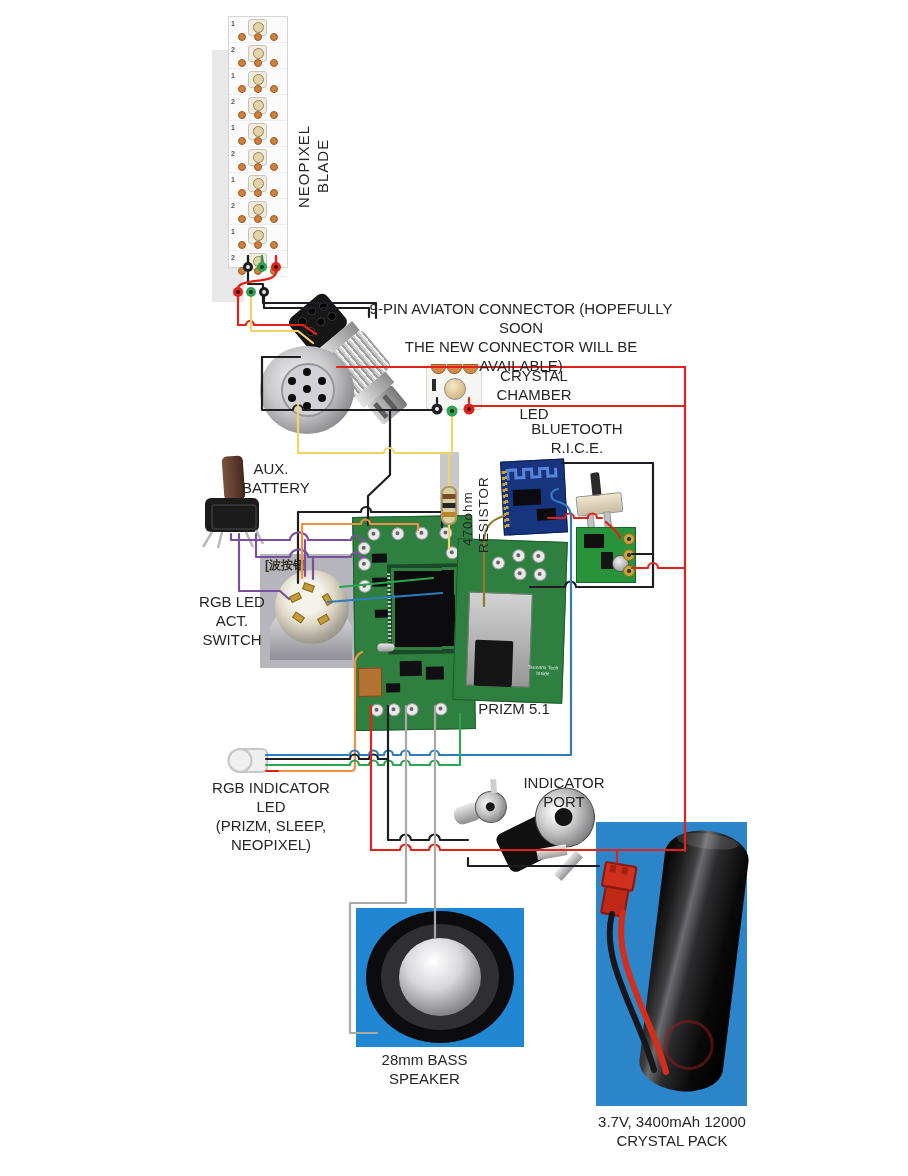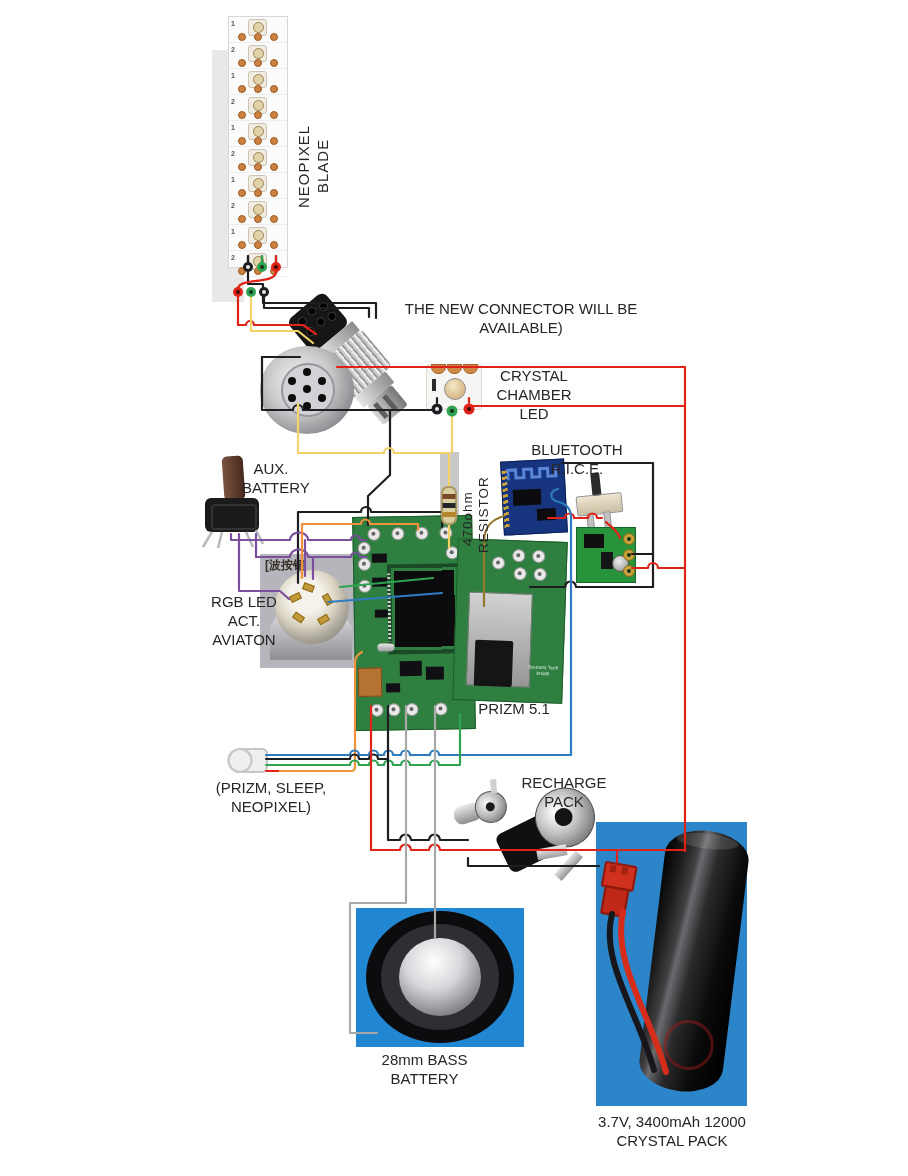--- a/index.html
+++ b/index.html
@@ -347,53 +347,55 @@
 
 <div class="abs battery" style="background:var(--ph-battery_bg,#2b85c8)">
   <div class="cell">
       <div class="decal"></div>
     </div>
 </div>
 
 <div class="lbl vtext" style="left:294px;top:96px;height:140px">NEOPIXEL BLADE</div>
 
 <div class="lbl" style="left:368px;top:299px;width:306px">
+  <div>9-PIN AVIATON CONNECTOR (HOPEFULLY SOON</div>
   <div>THE NEW CONNECTOR WILL BE AVAILABLE)</div>
 </div>
 
 <div class="lbl" style="left:488px;top:366px;width:92px">
   <div>CRYSTAL</div>
   <div>CHAMBER LED</div>
 </div>
 
-<div class="lbl" style="left:512px;top:440px;width:130px">BLUETOOTH R.I.C.E.</div>
+<div class="lbl" style="left:512px;top:419px;width:130px">BLUETOOTH R.I.C.E.</div>
 
 <div class="lbl" style="left:242px;top:459px;width:58px">
   <div>AUX.</div>
   <div>BATTERY</div>
 </div>
 
 <div class="lbl vtext" style="left:458px;top:480px;height:78px;font-size:13.5px">470ohm</div>
 <div class="lbl vtext" style="left:474px;top:472px;height:86px;font-size:13.5px">RESISTOR</div>
 
-<div class="lbl" style="left:204px;top:592px;width:80px">
+<div class="lbl" style="left:192px;top:592px;width:80px">
   <div>RGB LED</div>
-  <div>ACT. AVIATON</div>
+  <div>ACT. SWITCH</div>
 </div>
 
 <div class="lbl" style="left:474px;top:699px;width:80px">PRIZM 5.1</div>
 
 <div class="lbl" style="left:206px;top:778px;width:130px">
+  <div>RGB INDICATOR LED</div>
   <div>(PRIZM, SLEEP,</div>
   <div>NEOPIXEL)</div>
 </div>
 
-<div class="lbl" style="left:506px;top:773px;width:116px">RECHARGE PACK</div>
-
-<div class="lbl" style="left:352px;top:1050px;width:145px">28mm BASS BATTERY</div>
+<div class="lbl" style="left:506px;top:773px;width:116px">INDICATOR PORT</div>
+
+<div class="lbl" style="left:352px;top:1050px;width:145px">28mm BASS SPEAKER</div>
 
 <div class="lbl" style="left:596px;top:1112px;width:152px">
   <div>3.7V, 3400mAh 12000</div>
   <div>CRYSTAL PACK</div>
 </div>
 
 <svg class="wires" width="908" height="1176">
   <g fill="none" stroke-width="2.2" stroke-linecap="round" stroke-linejoin="round">
 
     <path d="M248,256 V263 M262,256 V263 M276,256 V263" style="stroke:var(--wire-black)"></path>

